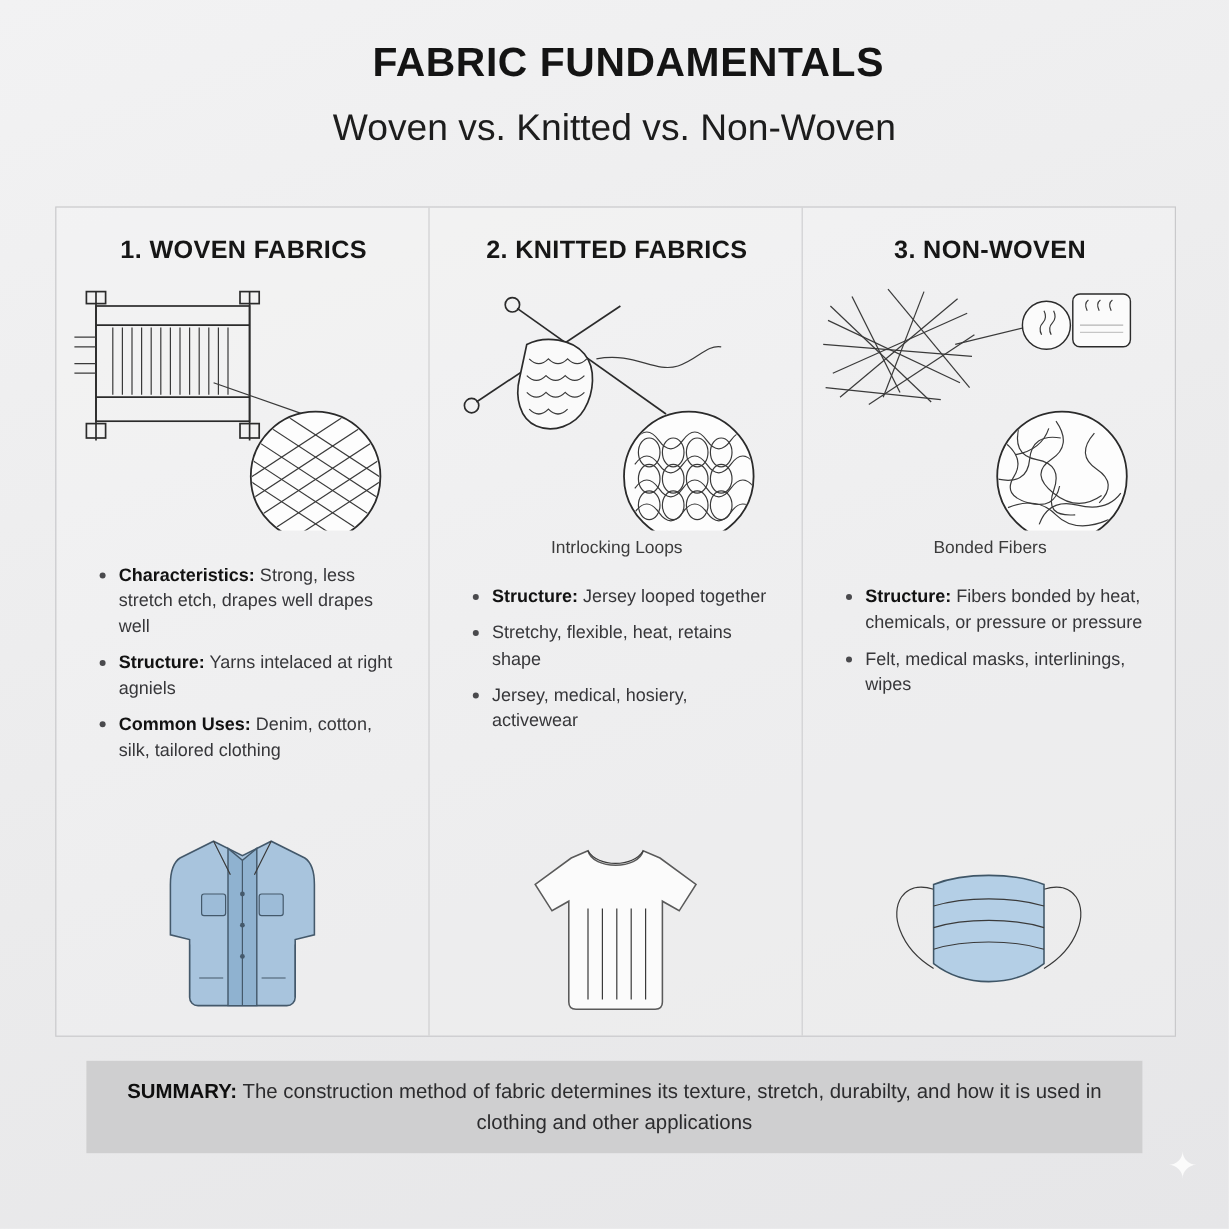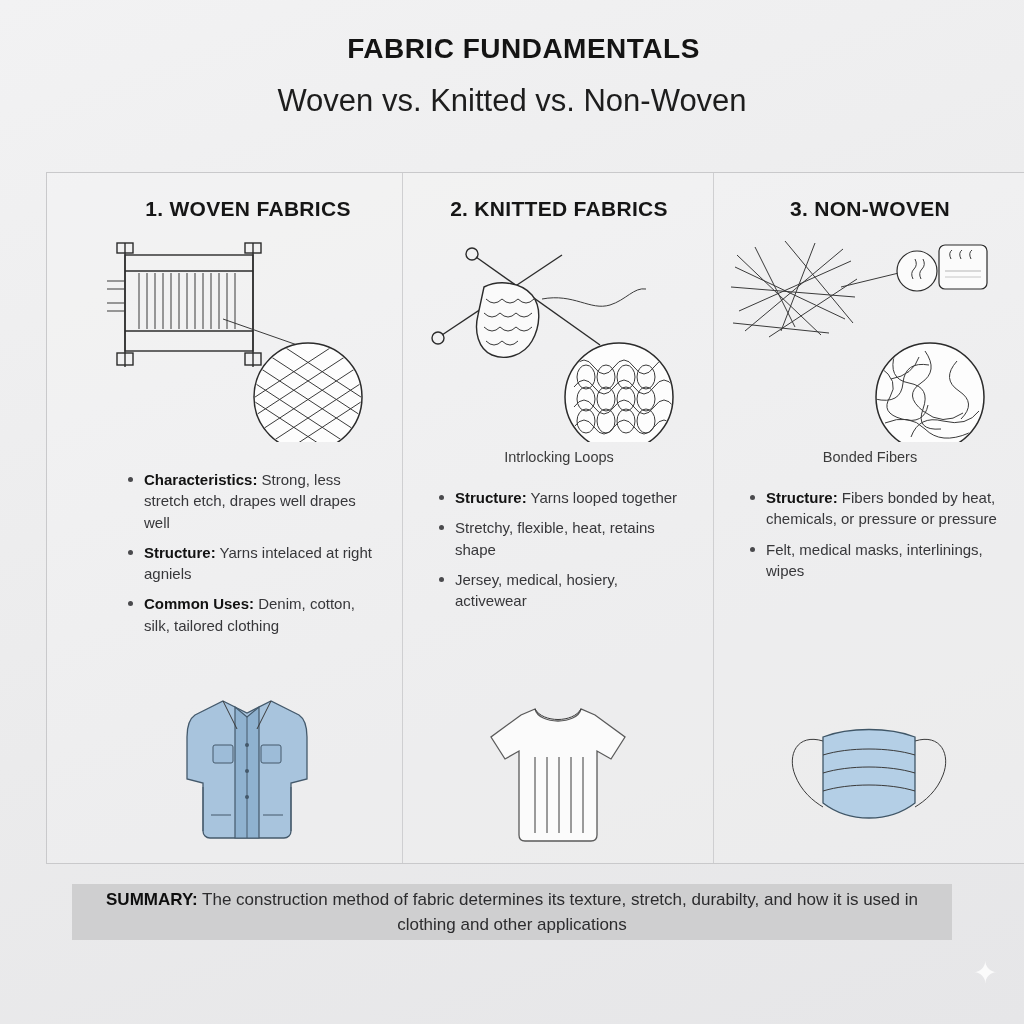--- a/index.html
+++ b/index.html
@@ -20,21 +20,21 @@
     inset: 0;
     background: linear-gradient(160deg, #f2f2f3 0%, #ebebec 55%, #e6e6e8 100%);
   }
 
   
   .title-block {
     text-align: center;
     padding-top: 34px;
   }
   .title-main {
-    font-size: 28px;
+    font-size: 34px;
     font-weight: bold;
     letter-spacing: 0.5px;
     color: #141414;
     line-height: 1.1;
     padding-left: 23px;
   }
   .title-sub {
     font-size: 31px;
     font-weight: normal;
     color: #1d1d1d;
@@ -45,21 +45,20 @@
   
   .panel {
     position: absolute;
     left: 46px;
     top: 172px;
     width: 932px;
     height: 690px;
     border: 1px solid #c9c9cb;
     background: rgba(255,255,255,0.18);
     display: flex;
-    padding-left: 45px;
   }
   .column {
     flex: 1 1 0;
     padding: 24px 20px 0 22px;
     position: relative;
     box-sizing: border-box;
   }
   .column + .column {
     border-left: 1px solid #cfcfd1;
   }
@@ -126,21 +125,21 @@
     left: 50%;
     transform: translateX(-50%);
   }
 
   
   .summary {
     position: absolute;
     left: 72px;
     top: 884px;
     width: 880px;
-    height: 56px;
+    height: 77px;
     background: #cfcfd0;
     display: flex;
     align-items: center;
     justify-content: center;
     text-align: center;
     padding: 0 28px;
     box-sizing: border-box;
   }
   .summary p {
     margin: 0;
@@ -305,21 +304,21 @@
                 <ellipse cx="212" cy="194" rx="9" ry="12"></ellipse>
                   <ellipse cx="232" cy="194" rx="9" ry="12"></ellipse>
               </g>
             </g>
           </g>
         </svg>
       </div>
       <div class="caption">Intrlocking Loops</div>
 
       <ul class="bullets">
-        <li><b>Structure:</b><span> Yarns looped together</span></li>
+        <li><b>Structure:</b><span> Jersey looped together</span></li>
         <li><b></b><span>Stretchy, flexible, heat, retains shape</span></li>
         <li><b></b><span>Jersey, medical, hosiery, activewear</span></li>
       </ul>
 
       <svg class="garment" width="170" height="160" viewBox="0 0 170 160">
         <path class="tee" d="M62 16 L48 22 L18 44 L32 66 L46 58 L46 142 C46 146 48 148 52 148 L118 148 C122 148 124 146 124 142 L124 58 L138 66 L152 44 L122 22 L108 16 C104 32 66 32 62 16 Z"></path>
         <path class="ink-thin" d="M62 16 C70 30 100 30 108 16" stroke="#5a5a5a"></path>
         <g class="ink-thin" stroke="#b9b9b9">
           <line x1="62" y1="64" x2="62" y2="140"></line>
           <line x1="74" y1="64" x2="74" y2="140"></line>

